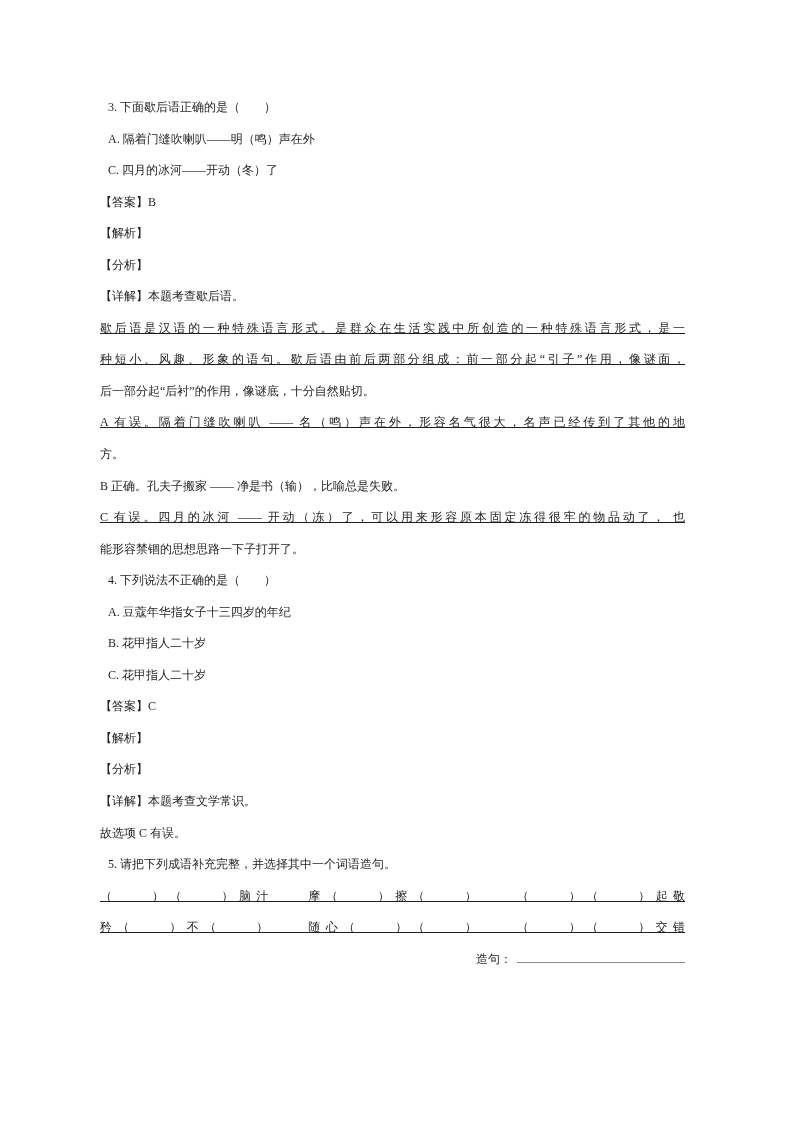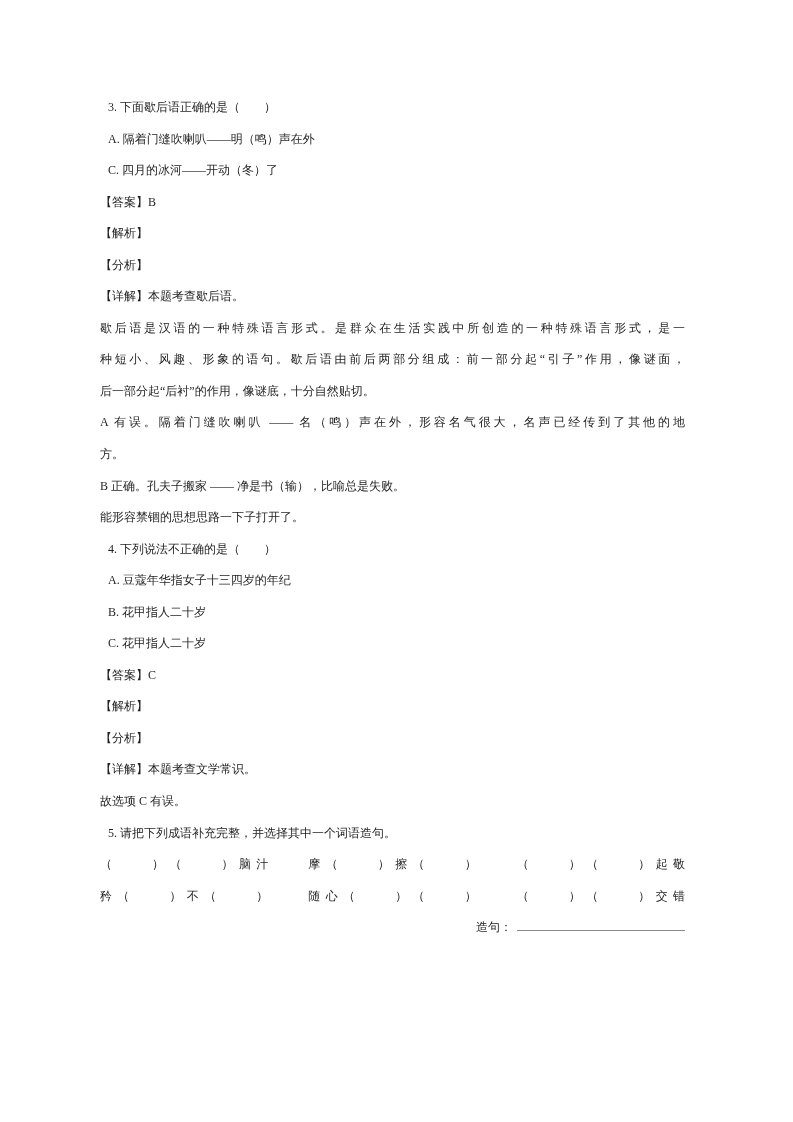--- a/index.html
+++ b/index.html
@@ -30,20 +30,21 @@
   }
   
   .line.ind { padding-left: 8px; }
   
   .line.ind2 { padding-left: 18px; text-align: right; }
   
   .line.j {
     white-space: normal;
     text-align: justify;
     text-align-last: justify;
+    text-decoration: underline;
   }
   .blank {
     display: inline-block;
     width: 168px;
     height: 14px;
     border-bottom: 1px solid #8a8a8a;
     vertical-align: baseline;
     margin-left: 5px;
   }
 </style>
@@ -58,20 +59,21 @@
   <div class="line">【答案】B</div>
   <div class="line">【解析】</div>
   <div class="line">【分析】</div>
   <div class="line">【详解】本题考查歇后语。</div>
   <div class="line j">歇后语是汉语的一种特殊语言形式。是群众在生活实践中所创造的一种特殊语言形式，是一</div>
   <div class="line j">种短小、风趣、形象的语句。歇后语由前后两部分组成：前一部分起“引子”作用，像谜面，</div>
   <div class="line">后一部分起“后衬”的作用，像谜底，十分自然贴切。</div>
   <div class="line j">A 有误。隔着门缝吹喇叭 —— 名（鸣）声在外，形容名气很大，名声已经传到了其他的地</div>
   <div class="line">方。</div>
   <div class="line">B 正确。孔夫子搬家 —— 净是书（输），比喻总是失败。</div>
+  <div class="line j">C 有误。四月的冰河 —— 开动（冻）了，可以用来形容原本固定冻得很牢的物品动了， 也</div>
   <div class="line">能形容禁锢的思想思路一下子打开了。</div>
 
   <div class="line ind">4. 下列说法不正确的是（　　）</div>
   <div class="line ind">A. 豆蔻年华指女子十三四岁的年纪</div>
   <div class="line ind">B. 花甲指人二十岁</div>
   <div class="line ind">C. 花甲指人二十岁</div>
   <div class="line">【答案】C</div>
   <div class="line">【解析】</div>
   <div class="line">【分析】</div>
   <div class="line">【详解】本题考查文学常识。</div>

